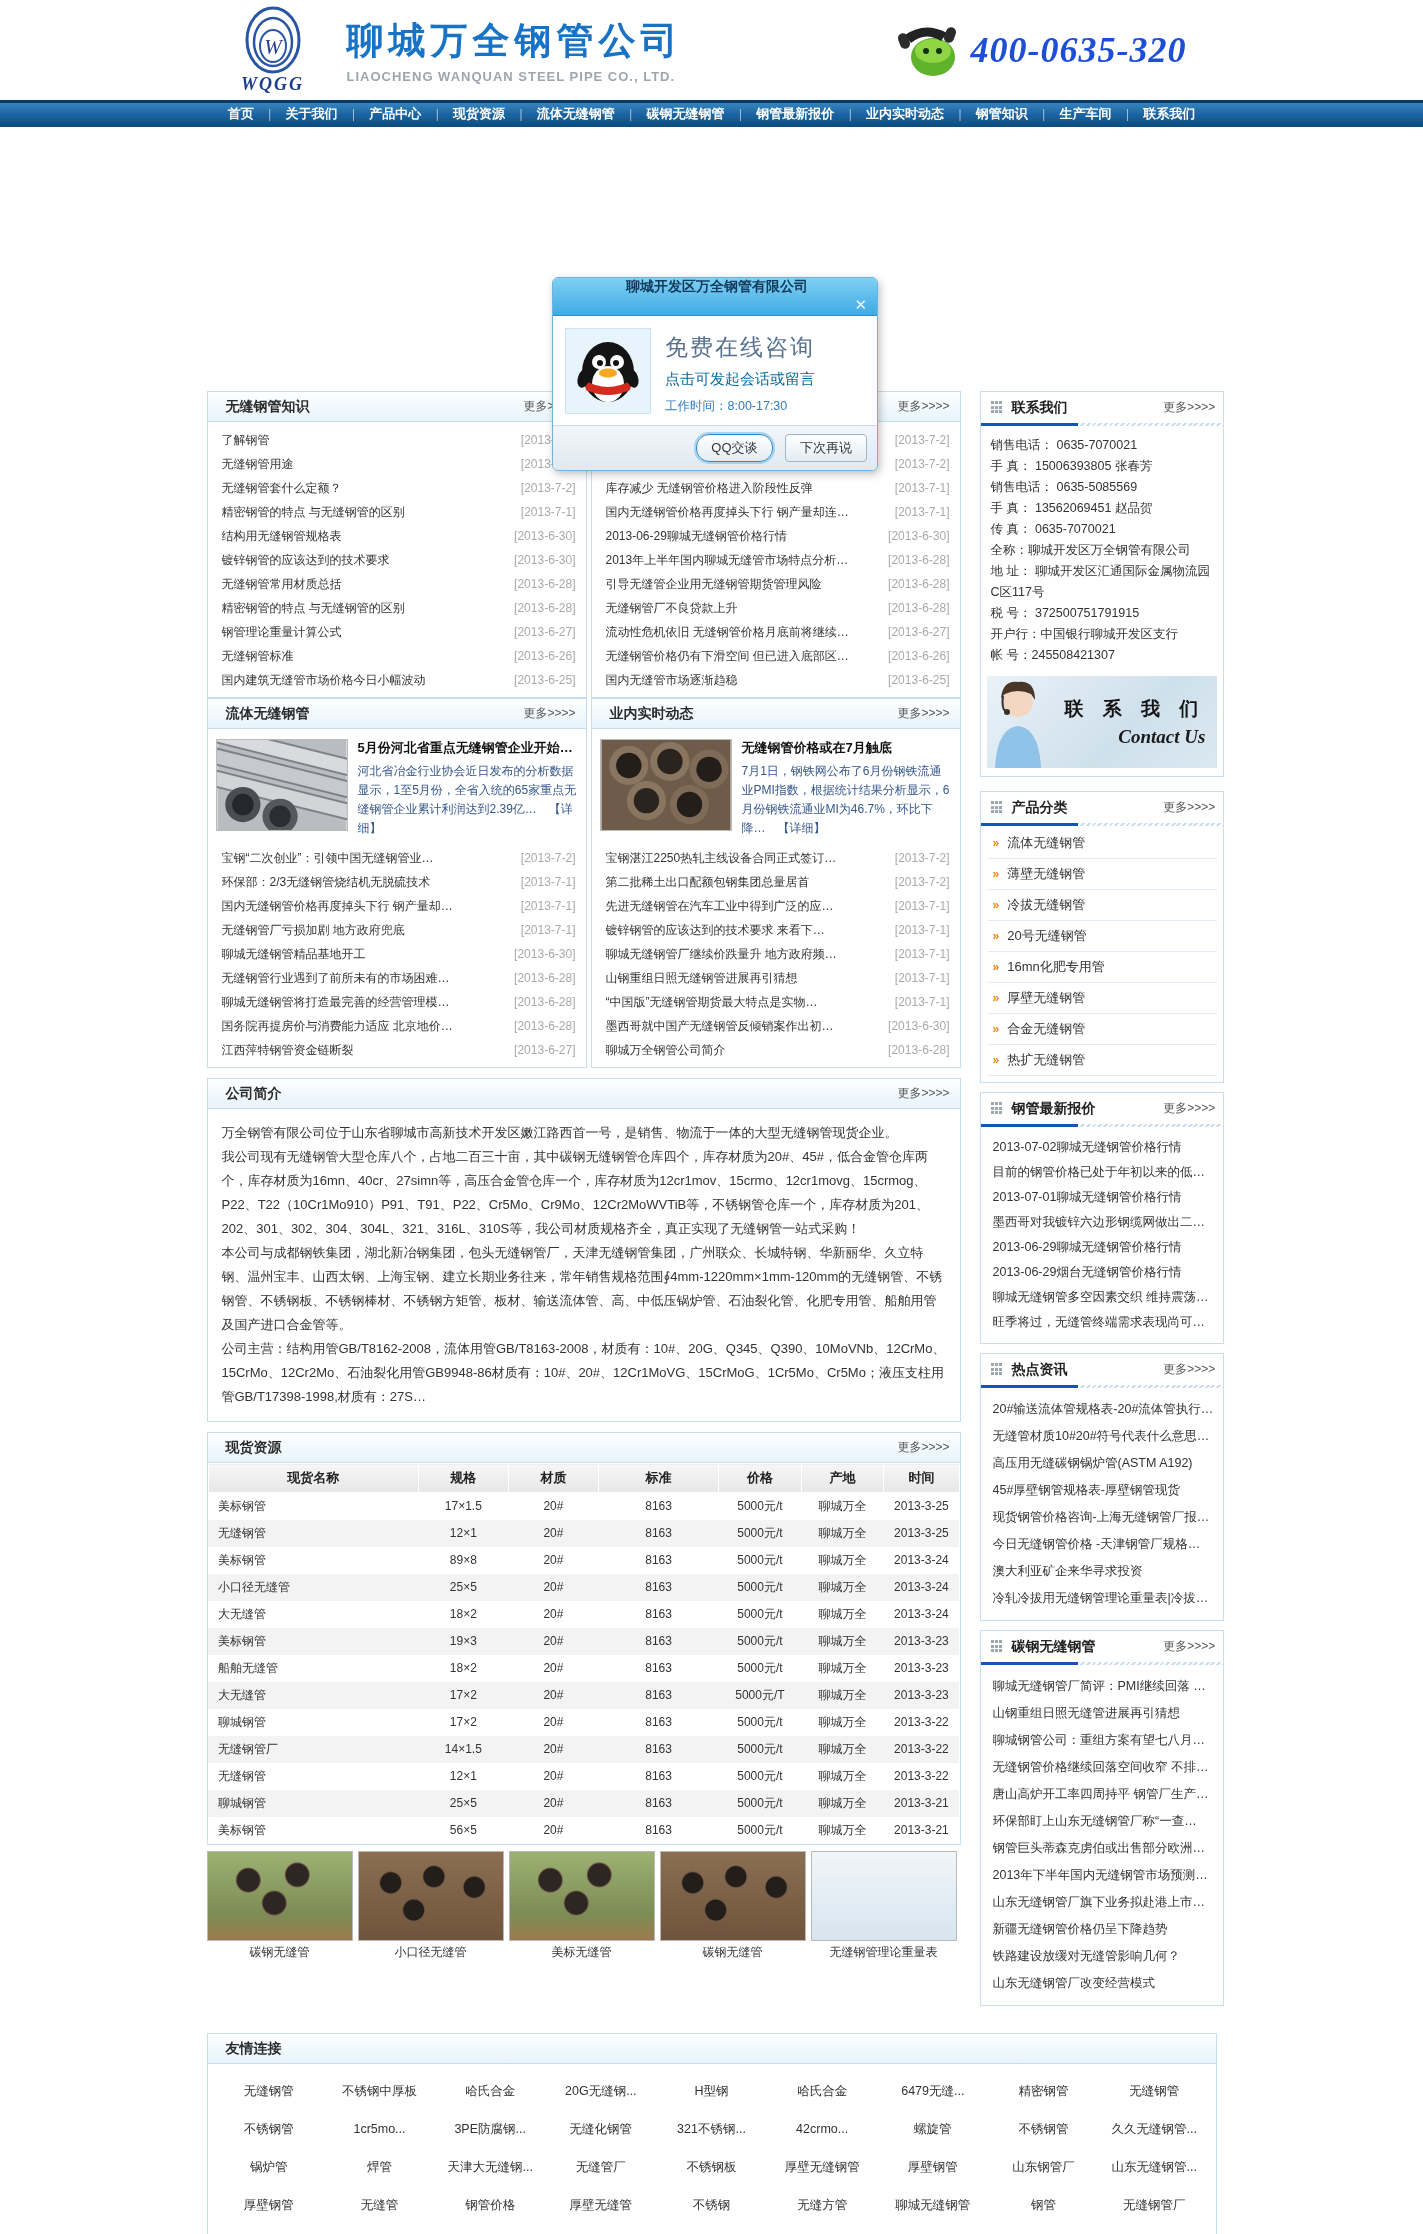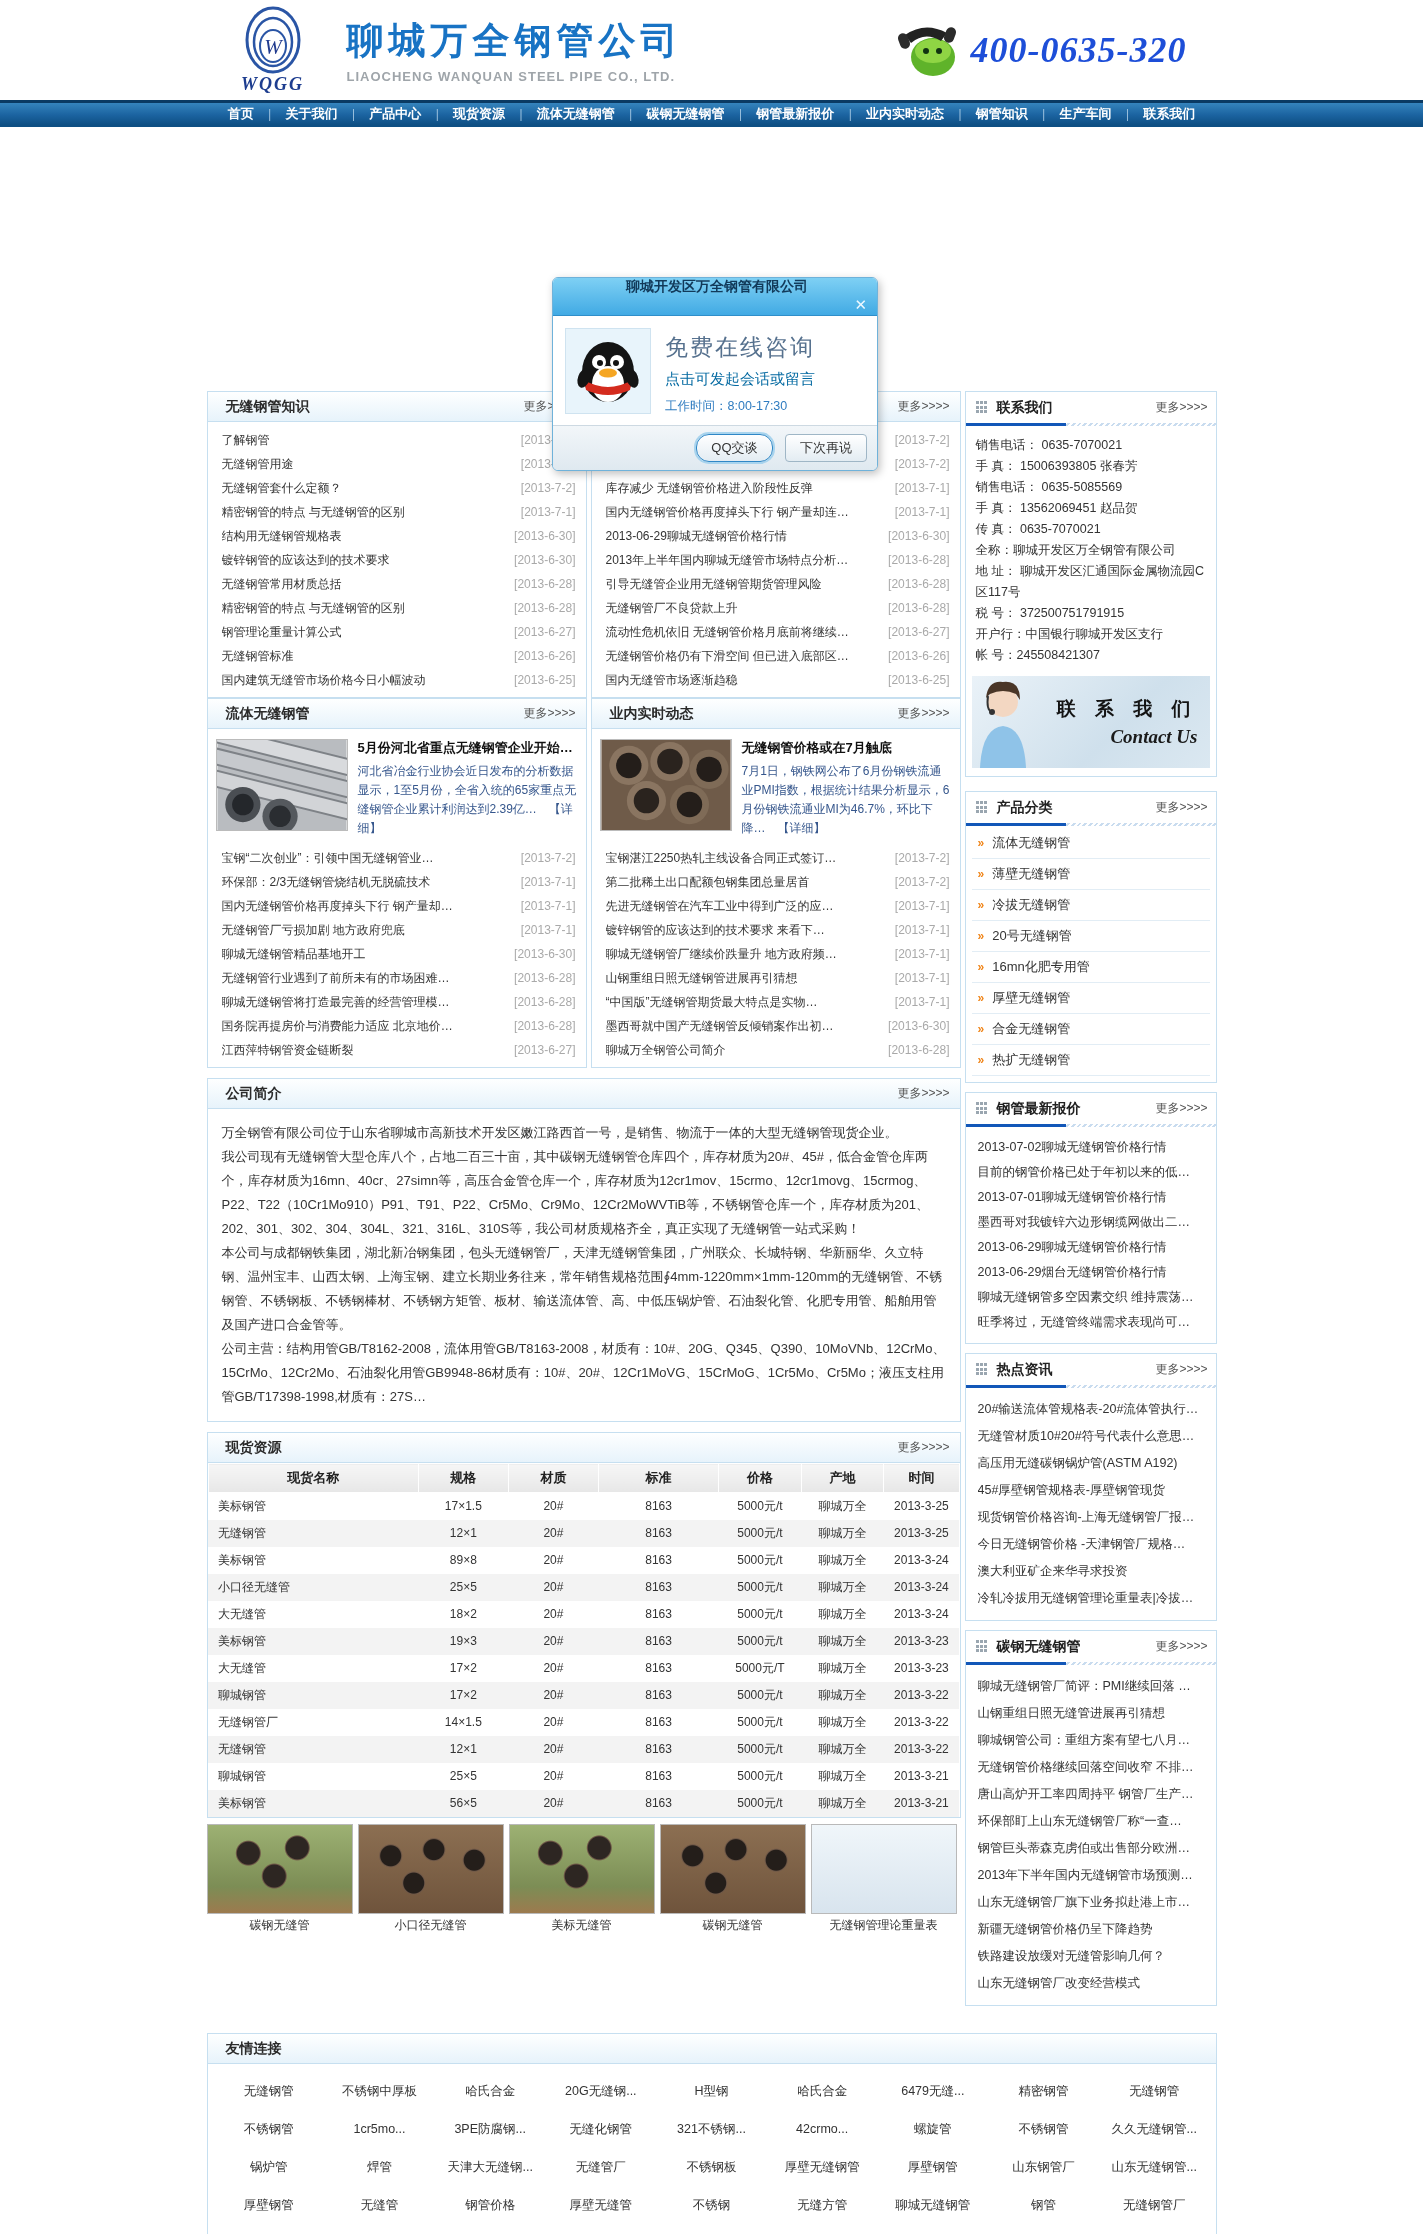--- a/index.html
+++ b/index.html
@@ -23,21 +23,21 @@
   
   .mainnav { height:27px; background:linear-gradient(180deg,#3584bd 0%,#1b63a0 55%,#0e4f83 100%); border-top:3px solid #0a3a63; border-bottom:2px solid #0e4f83; }
   .mainnav ul { display:flex; justify-content:center; align-items:center; height:22px; }
   .mainnav li { display:flex; align-items:center; }
   .mainnav li + li::before { content:"｜"; color:#bcd9ee; font-size:12px; padding:0 10px; }
   .mainnav a { color:#fff; font-size:13px; font-weight:bold; }
 
   .banner-space { height:264px; background:#fff; }
 
   
-  .content { display:flex; gap:4px; align-items:flex-start; }
+  .content { display:flex; gap:19px; align-items:flex-start; }
   .main-left { width:754px; }
   .sidebar { width:252px; }
   .tworow { display:flex; gap:4px; }
   .panel { border:1px solid #c6dff0; background:#fff; }
   .p380 { width:380px; } .p370 { width:370px; }
   .panel-h { height:30px; display:flex; align-items:center; padding:0 10px 0 18px; background:linear-gradient(180deg,#feffff 0%,#e7f3fb 100%); border-bottom:1px solid #c6dff0; }
   .panel-h .t { font-size:14px; font-weight:bold; color:#2b2b2b; }
   .more { margin-left:auto; font-size:12px; color:#555; }
   .newslist { padding:6px 10px 5px 14px; }
   .newslist li { display:flex; align-items:center; height:24px; font-size:12px; color:#333; white-space:nowrap; overflow:hidden; }
@@ -583,20 +583,29 @@
               <tr>
                 <td>美标钢管</td>
                 <td>19×3</td>
                 <td>20#</td>
                 <td>8163</td>
                 <td>5000元/t</td>
                 <td>聊城万全</td>
                 <td>2013-3-23</td>
               </tr>
 
+              <tr>
+                <td>船舶无缝管</td>
+                <td>18×2</td>
+                <td>20#</td>
+                <td>8163</td>
+                <td>5000元/t</td>
+                <td>聊城万全</td>
+                <td>2013-3-23</td>
+              </tr>
 
               <tr>
                 <td>大无缝管</td>
                 <td>17×2</td>
                 <td>20#</td>
                 <td>8163</td>
                 <td>5000元/T</td>
                 <td>聊城万全</td>
                 <td>2013-3-23</td>
               </tr>

